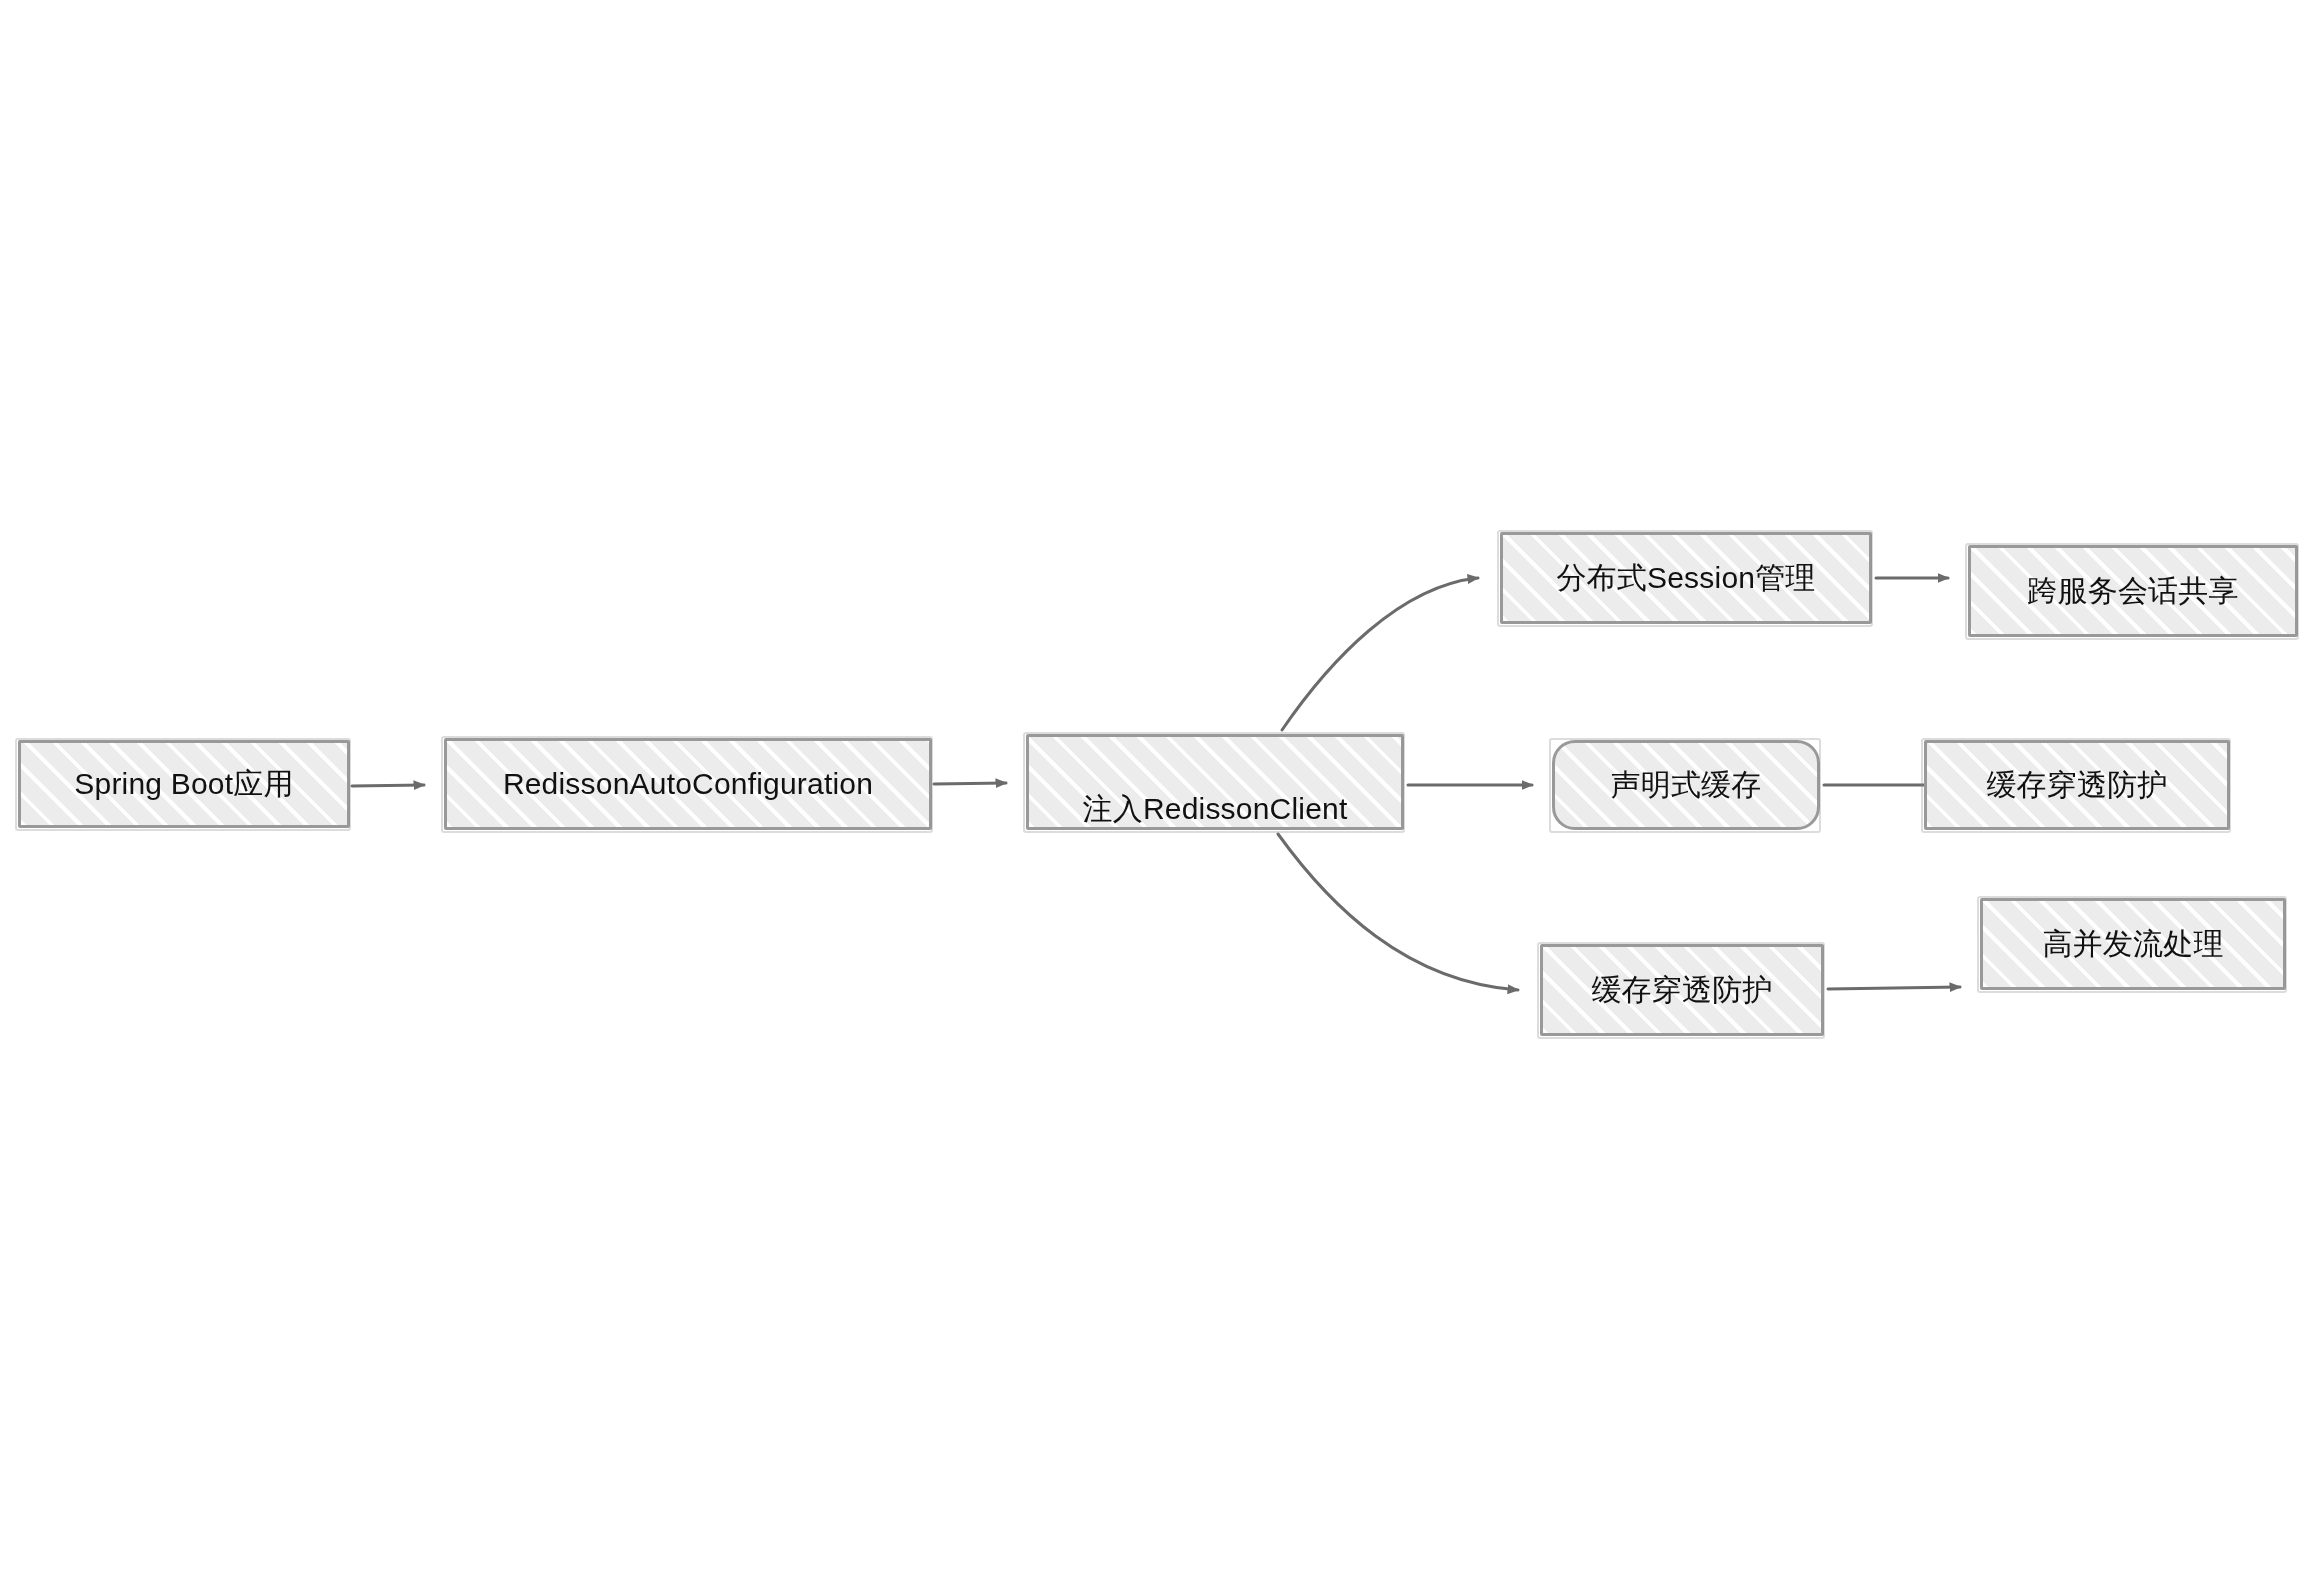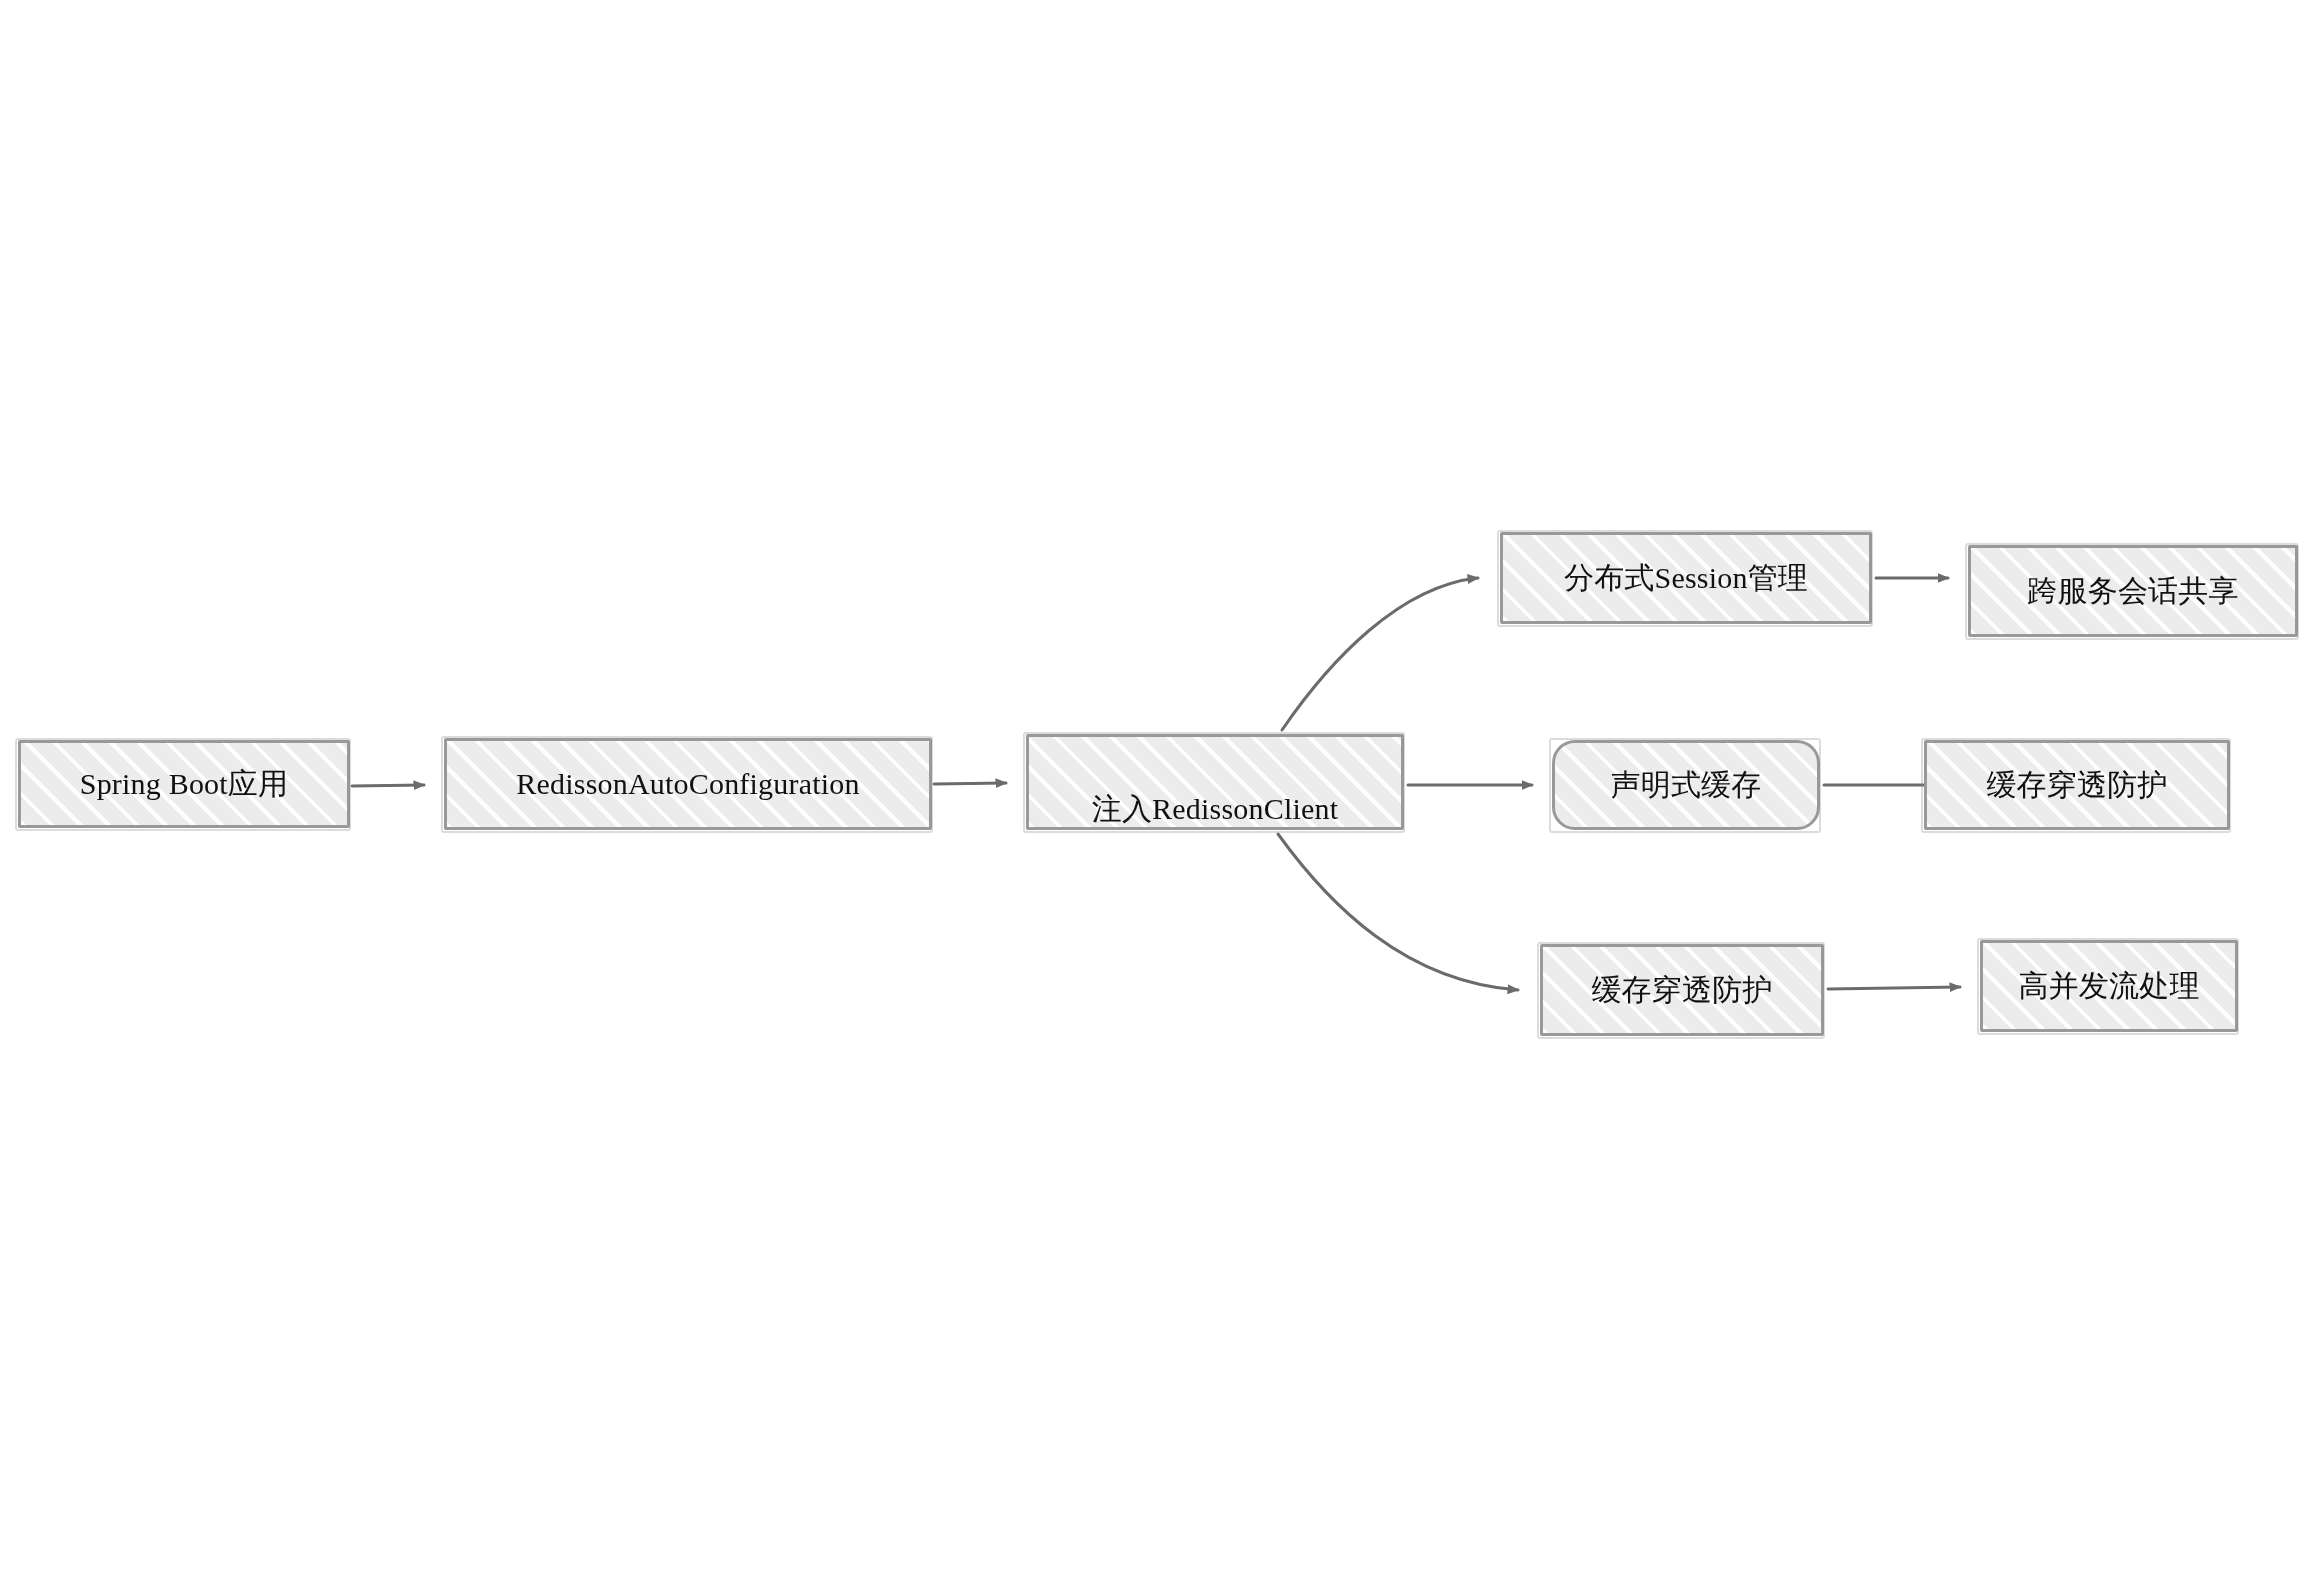--- a/index.html
+++ b/index.html
@@ -60,36 +60,35 @@
     right: -4px;
     bottom: -6px;
     border: 2px solid rgba(140,140,140,0.30);
     border-radius: 3px;
     pointer-events: none;
   }
   .node-label {
     position: relative;
     z-index: 2;
     padding: 0 10px;
-    font-family: Liberation Serif, serif;
   }
 
   
   #node-spring-boot-app      { left: 18px;   top: 740px; width: 332px; height: 88px; }
   #node-redisson-autoconfig  { left: 444px;  top: 738px; width: 488px; height: 92px; }
   #node-inject-client        { left: 1026px; top: 734px; width: 378px; height: 96px; align-items: flex-end; }
 
   #node-distributed-session  { left: 1500px; top: 532px; width: 372px; height: 92px; }
   #node-cross-service-share  { left: 1968px; top: 532px; width: 330px; height: 92px; margin-top: 13px; }
 
   #node-declarative-cache    { left: 1552px; top: 740px; width: 268px; height: 90px; border-radius: 23px; }
   #node-cache-penetration    { left: 1924px; top: 740px; width: 306px; height: 90px; }
 
   #node-reactive-programming { left: 1540px; top: 944px; width: 284px; height: 92px; }
-  #node-high-concurrency     { left: 1980px; top: 940px; width: 258px; height: 92px; }
+  #node-high-concurrency     { left: 1980px; top: 898px; width: 306px; height: 92px; }
 </style>
 </head>
 <body>
 
 <div id="diagram-root">
 
   <svg id="edge-layer" viewBox="0 0 2316 1588" width="2316" height="1588" xmlns="http://www.w3.org/2000/svg">
     <defs>
       <marker id="arrowhead" viewBox="0 0 12 10" refX="10.5" refY="5" markerWidth="12" markerHeight="10" orient="auto-start-reverse" markerUnits="userSpaceOnUse">
         <path d="M 0 0 L 12 5 L 0 10 z" fill="#6b6b6b"></path>

